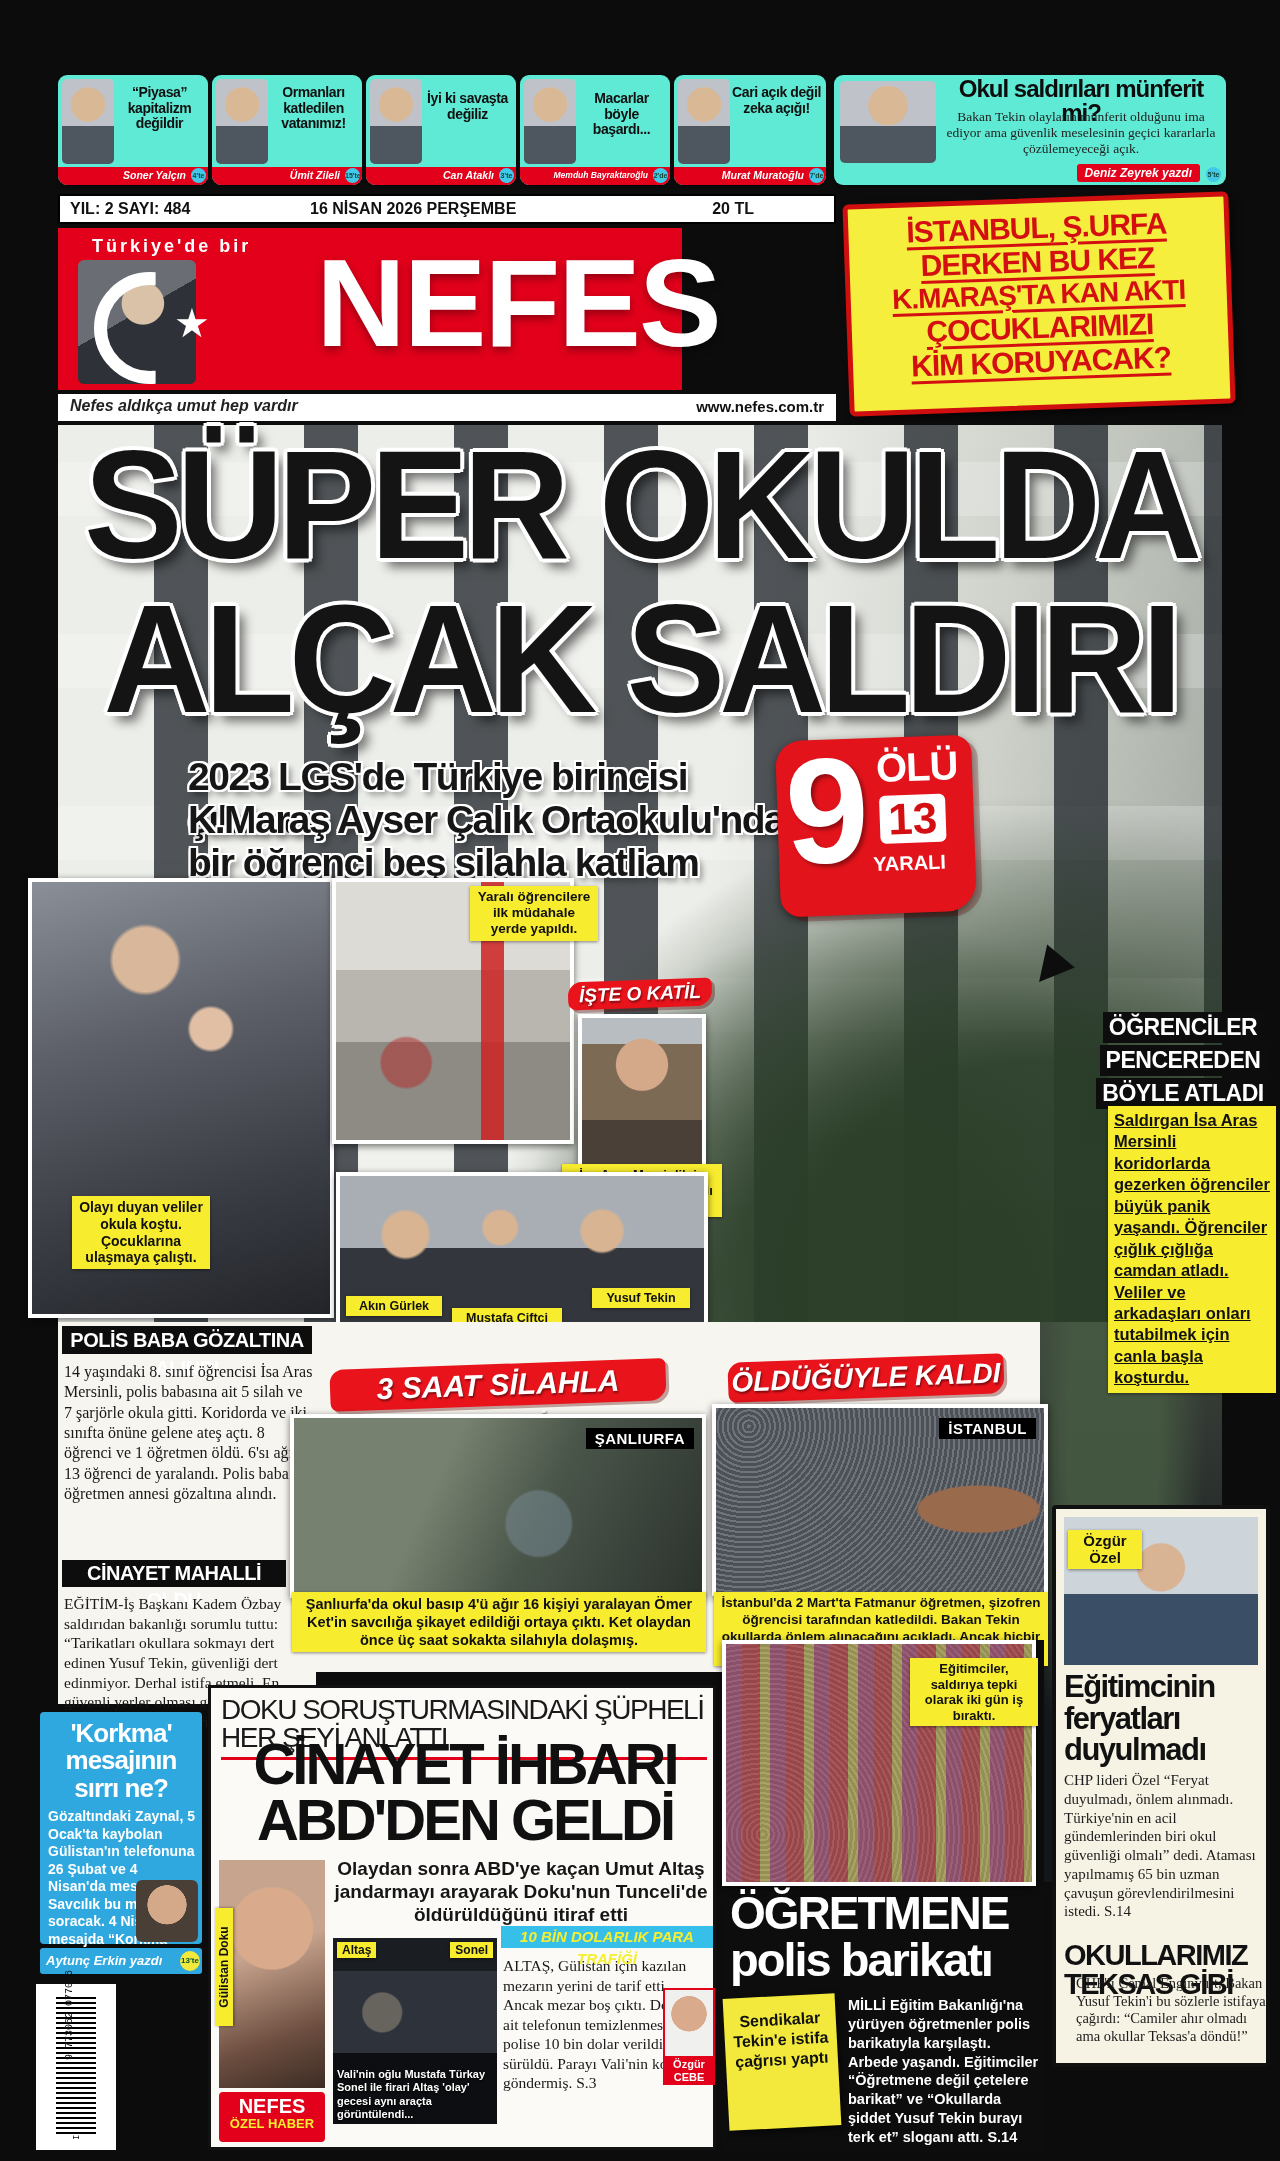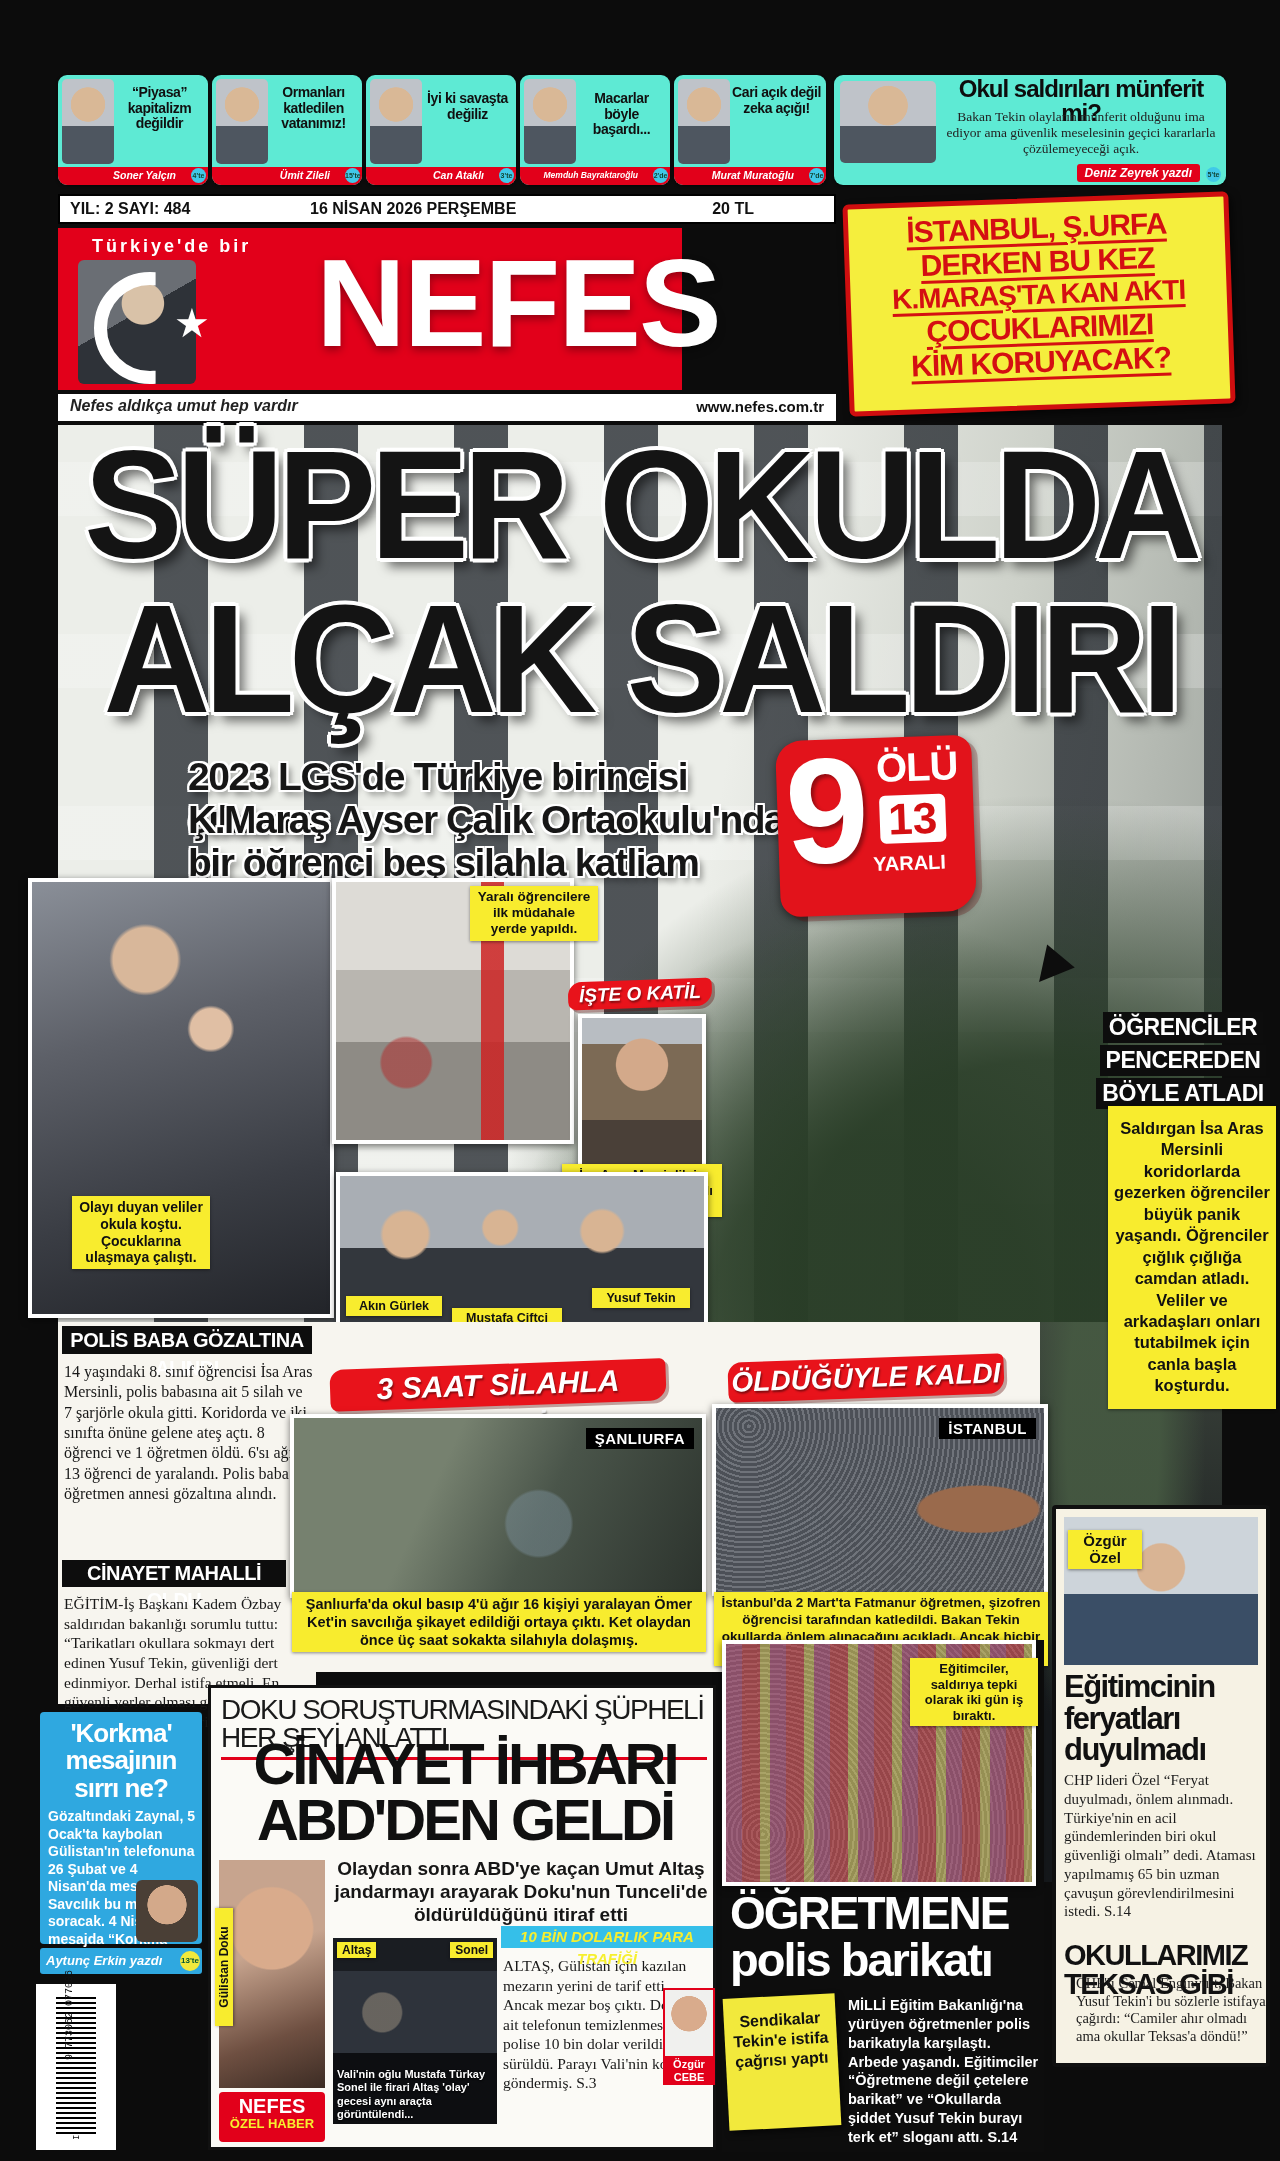--- a/index.html
+++ b/index.html
@@ -3,21 +3,21 @@
 <meta charset="utf-8">
 <style>
   html,body{margin:0;padding:0;background:#000;}
   #page{position:relative;width:1280px;height:2161px;background:#0c0c0c;overflow:hidden;
         font-family:"Liberation Sans",sans-serif;}
   .abs{position:absolute;}
   .serif{font-family:"Liberation Serif",serif;}
   .card{background:#5eead4;border-radius:9px;box-shadow:0 1px 3px rgba(0,0,0,.6);}
   .colquote{font:bold 14px/1.12 "Liberation Sans",sans-serif;letter-spacing:-.4px;text-align:center;color:#101010;}
   .namebar{position:absolute;left:0;right:0;bottom:0;height:18px;background:#e2001a;border-radius:0 0 9px 9px;
-           color:#fff;font:italic bold 10.5px/17px "Liberation Sans",sans-serif;text-align:right;padding-right:32px;}
+           color:#fff;font:italic bold 10.5px/17px "Liberation Sans",sans-serif;text-align:right;padding-right:22px;}
   .pgnum{position:absolute;right:2px;bottom:2px;width:15px;height:15px;border-radius:50%;background:#40c9e8;
          color:#143;font:bold 7px/15px "Liberation Sans",sans-serif;text-align:center;}
   .face{border-radius:5px;background:
         radial-gradient(circle at 50% 30%,#d9b896 0 26%,transparent 27%),
         linear-gradient(#bfc3c9 0 55%,#4e5660 55%);}
   .ybox{background:#f8ec2e;color:#111;font-weight:bold;text-align:center;
         box-shadow:0 1px 3px rgba(0,0,0,.45);padding:3px 5px;}
   .blackbar{background:#0d0d0d;color:#fff;font-weight:bold;text-align:center;letter-spacing:-.5px;}
   .brush{background:#e8131b;color:#fff;font-style:italic;font-weight:900;text-align:center;
          transform:rotate(-2deg);border-radius:14px 6px 16px 8px;
@@ -162,21 +162,21 @@
   <div class="abs ybox" style="left:346px;top:1296px;width:86px;font-size:12.5px;">Akın Gürlek</div>
   <div class="abs ybox" style="left:452px;top:1308px;width:100px;font-size:12.5px;">Mustafa Çiftçi</div>
   <div class="abs ybox" style="left:592px;top:1288px;width:88px;font-size:12.5px;">Yusuf Tekin</div>
   <div class="abs ybox" style="left:378px;top:1352px;width:320px;font-size:14.5px;">Bakanlar Gürlek, Çiftçi ve Tekin okula gitti.</div>
 
   <div class="abs" style="left:1094px;top:1012px;width:178px;text-align:center;">
     <span class="blackbar" style="display:inline-block;font-size:23px;padding:2px 6px;margin-bottom:2px;">ÖĞRENCİLER</span>
     <span class="blackbar" style="display:inline-block;font-size:23px;padding:2px 6px;margin-bottom:2px;">PENCEREDEN</span>
     <span class="blackbar" style="display:inline-block;font-size:23px;padding:2px 6px;">BÖYLE ATLADI</span>
   </div>
-  <div class="abs ybox" style="left:1108px;top:1106px;width:156px;font-size:16.5px;line-height:1.3;text-align:center;padding:12px 6px;">Saldırgan İsa Aras Mersinli koridorlarda gezerken öğrenciler büyük panik yaşandı. Öğrenciler çığlık çığlığa camdan atladı. Veliler ve arkadaşları onları tutabilmek için canla başla koşturdu.</div>
+  <div class="abs ybox" style="left:1108px;top:1106px;width:156px;font-size:16.5px;line-height:1.3;text-align:left;padding:4px 6px;text-decoration:underline;">Saldırgan İsa Aras Mersinli koridorlarda gezerken öğrenciler büyük panik yaşandı. Öğrenciler çığlık çığlığa camdan atladı. Veliler ve arkadaşları onları tutabilmek için canla başla koşturdu.</div>
 
   <div class="abs" style="left:58px;top:1322px;width:982px;height:350px;background:#f7f5ef;"></div>
   <div class="abs" style="left:58px;top:1322px;width:258px;height:382px;background:#f7f5ef;"></div>
 
   <div class="abs blackbar" style="left:62px;top:1326px;width:250px;height:28px;font-size:20px;line-height:28px;">POLİS BABA GÖZALTINA ALINDI</div>
   <div class="abs serif bodytext" style="left:64px;top:1362px;width:250px;">14 yaşındaki 8. sınıf öğrencisi İsa Aras Mersinli, polis babasına ait 5 silah ve 7 şarjörle okula gitti. Koridorda ve iki sınıfta önüne gelene ateş açtı. 8 öğrenci ve 1 öğretmen öldü. 6'sı ağır 13 öğrenci de yaralandı. Polis baba ve öğretmen annesi gözaltına alındı.</div>
 
   <div class="abs blackbar" style="left:62px;top:1560px;width:224px;height:27px;font-size:20px;line-height:27px;">CİNAYET MAHALLİ OLDU</div>
   <div class="abs serif bodytext" style="left:64px;top:1594px;width:252px;font-size:15.5px;">EĞİTİM-İş Başkanı Kadem Özbay saldırıdan bakanlığı sorumlu tuttu: “Tarikatları okullara sokmayı dert edinen Yusuf Tekin, güvenliği dert edinmiyor. Derhal istifa etmeli. En güvenli yerler olması gereken okullar, cinayet mahalline çevrildi.” S.14</div>
 

